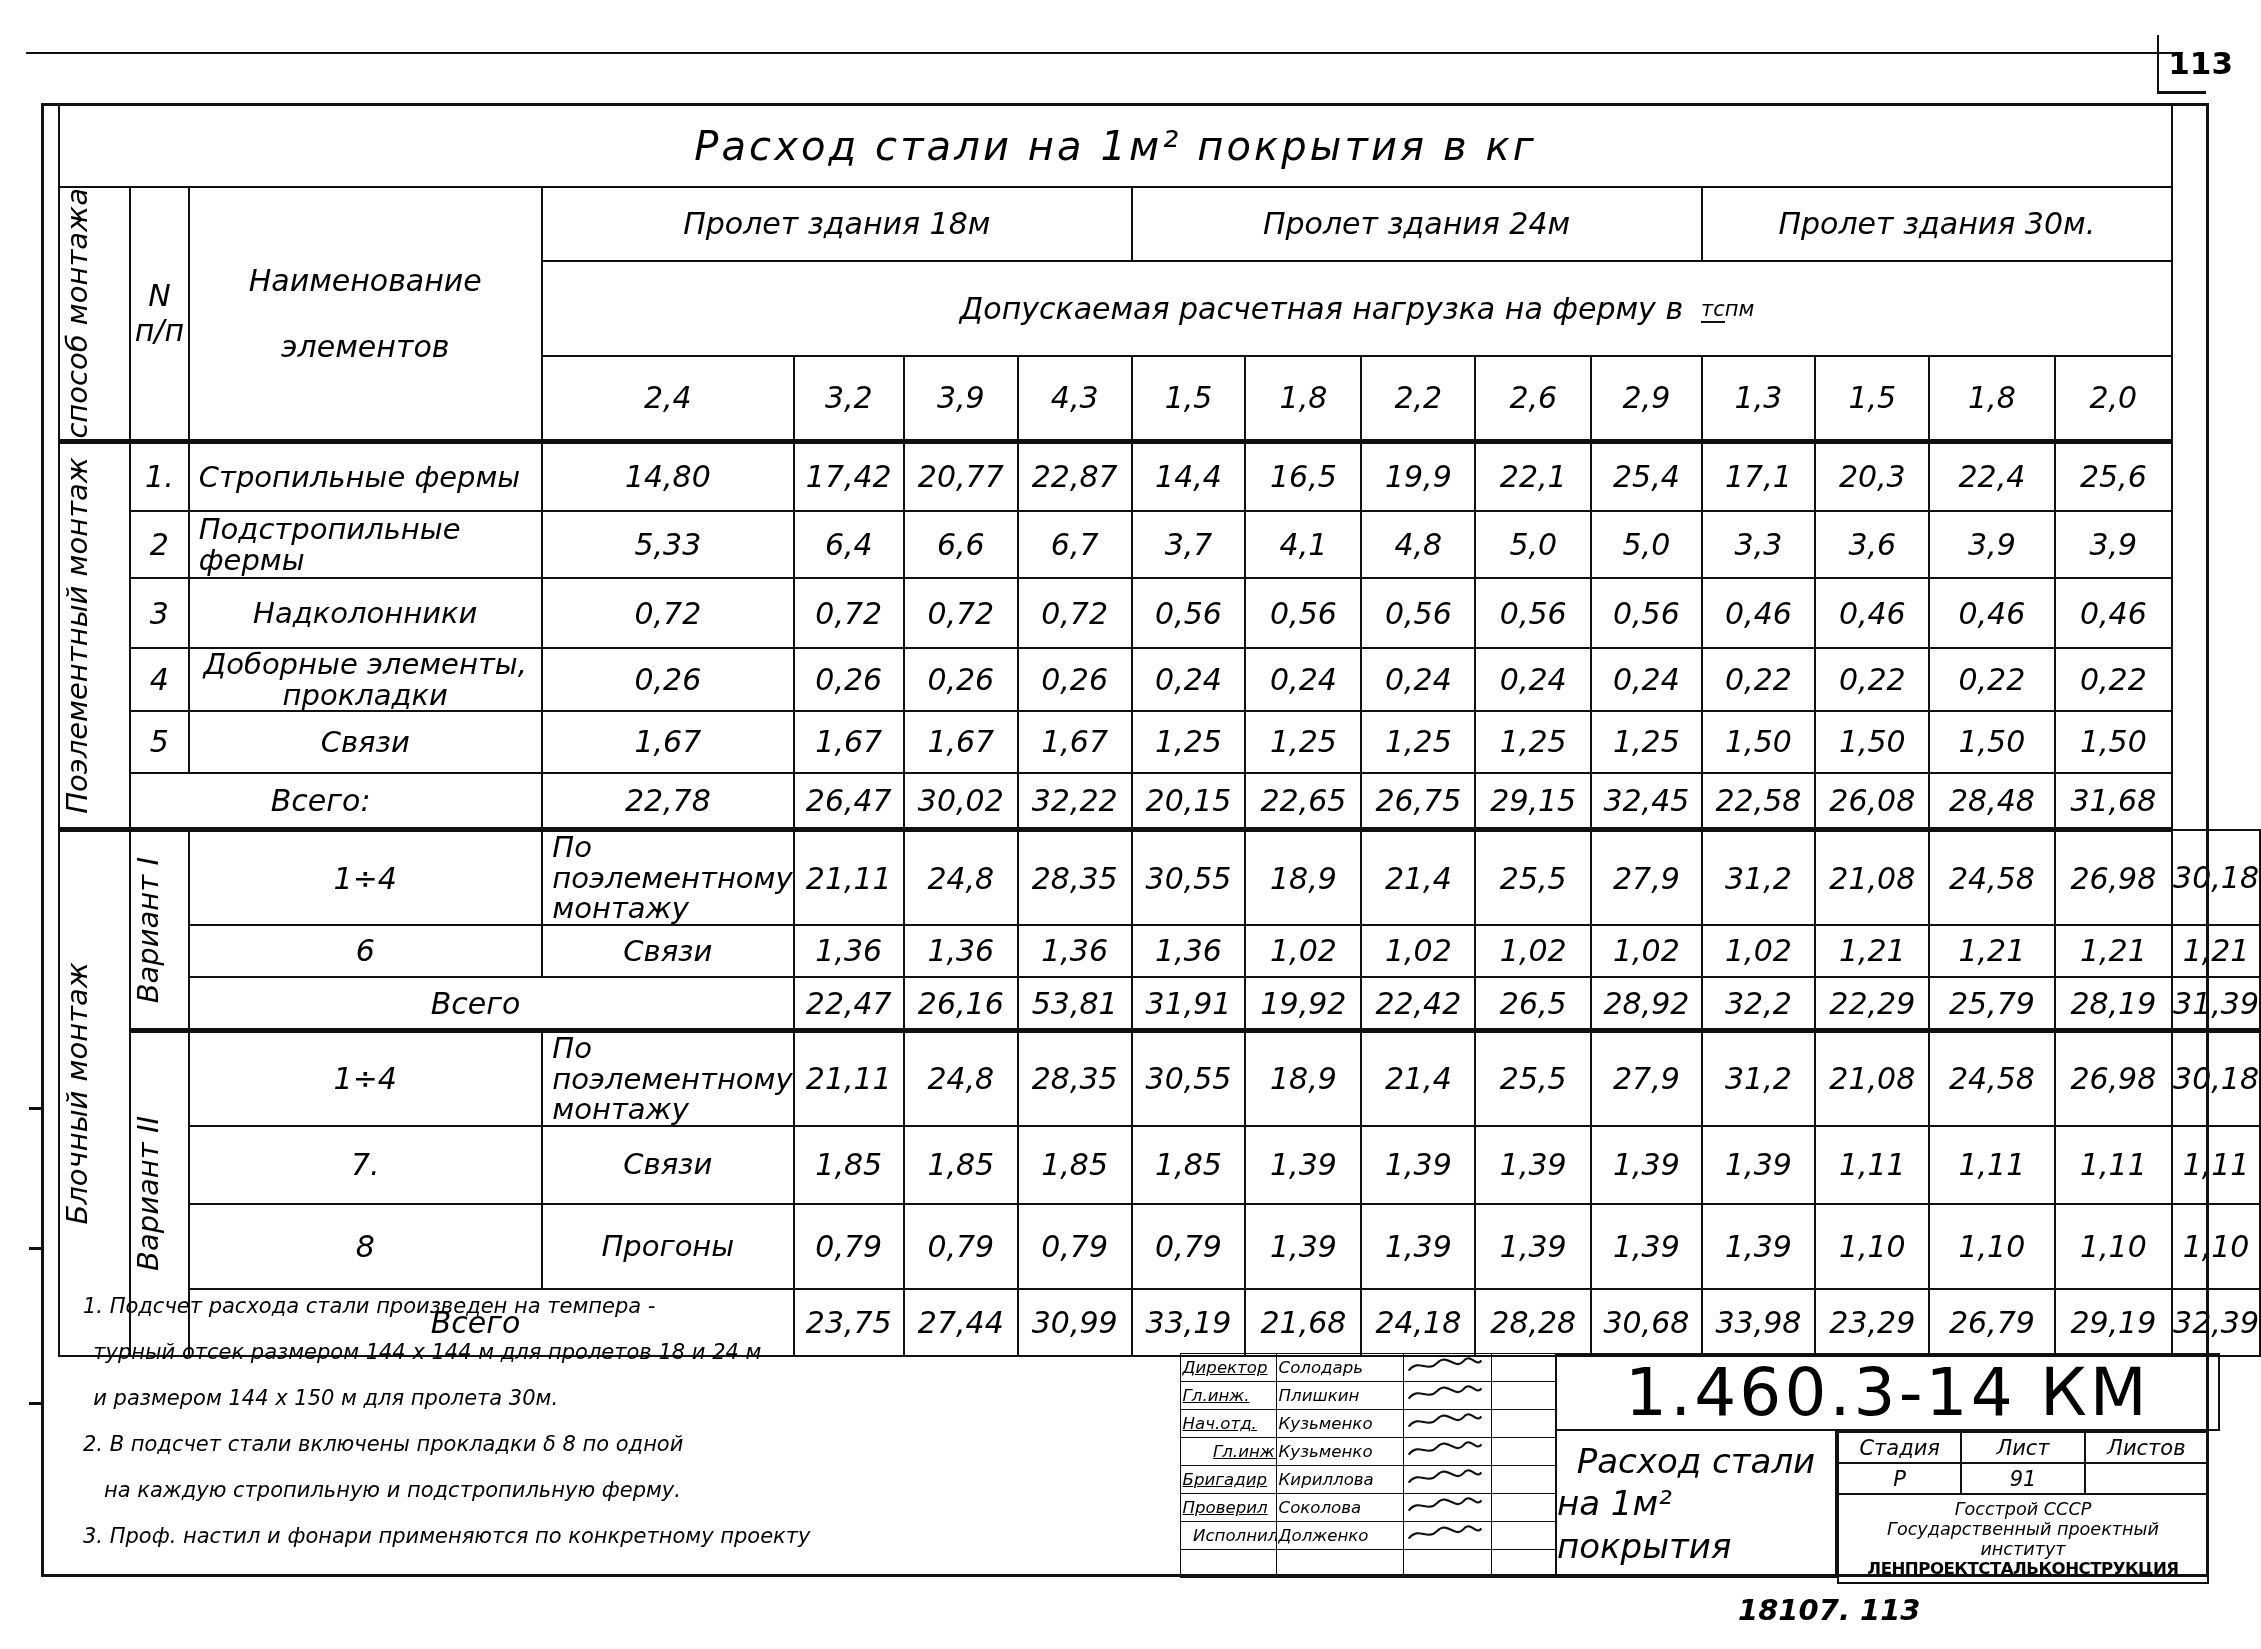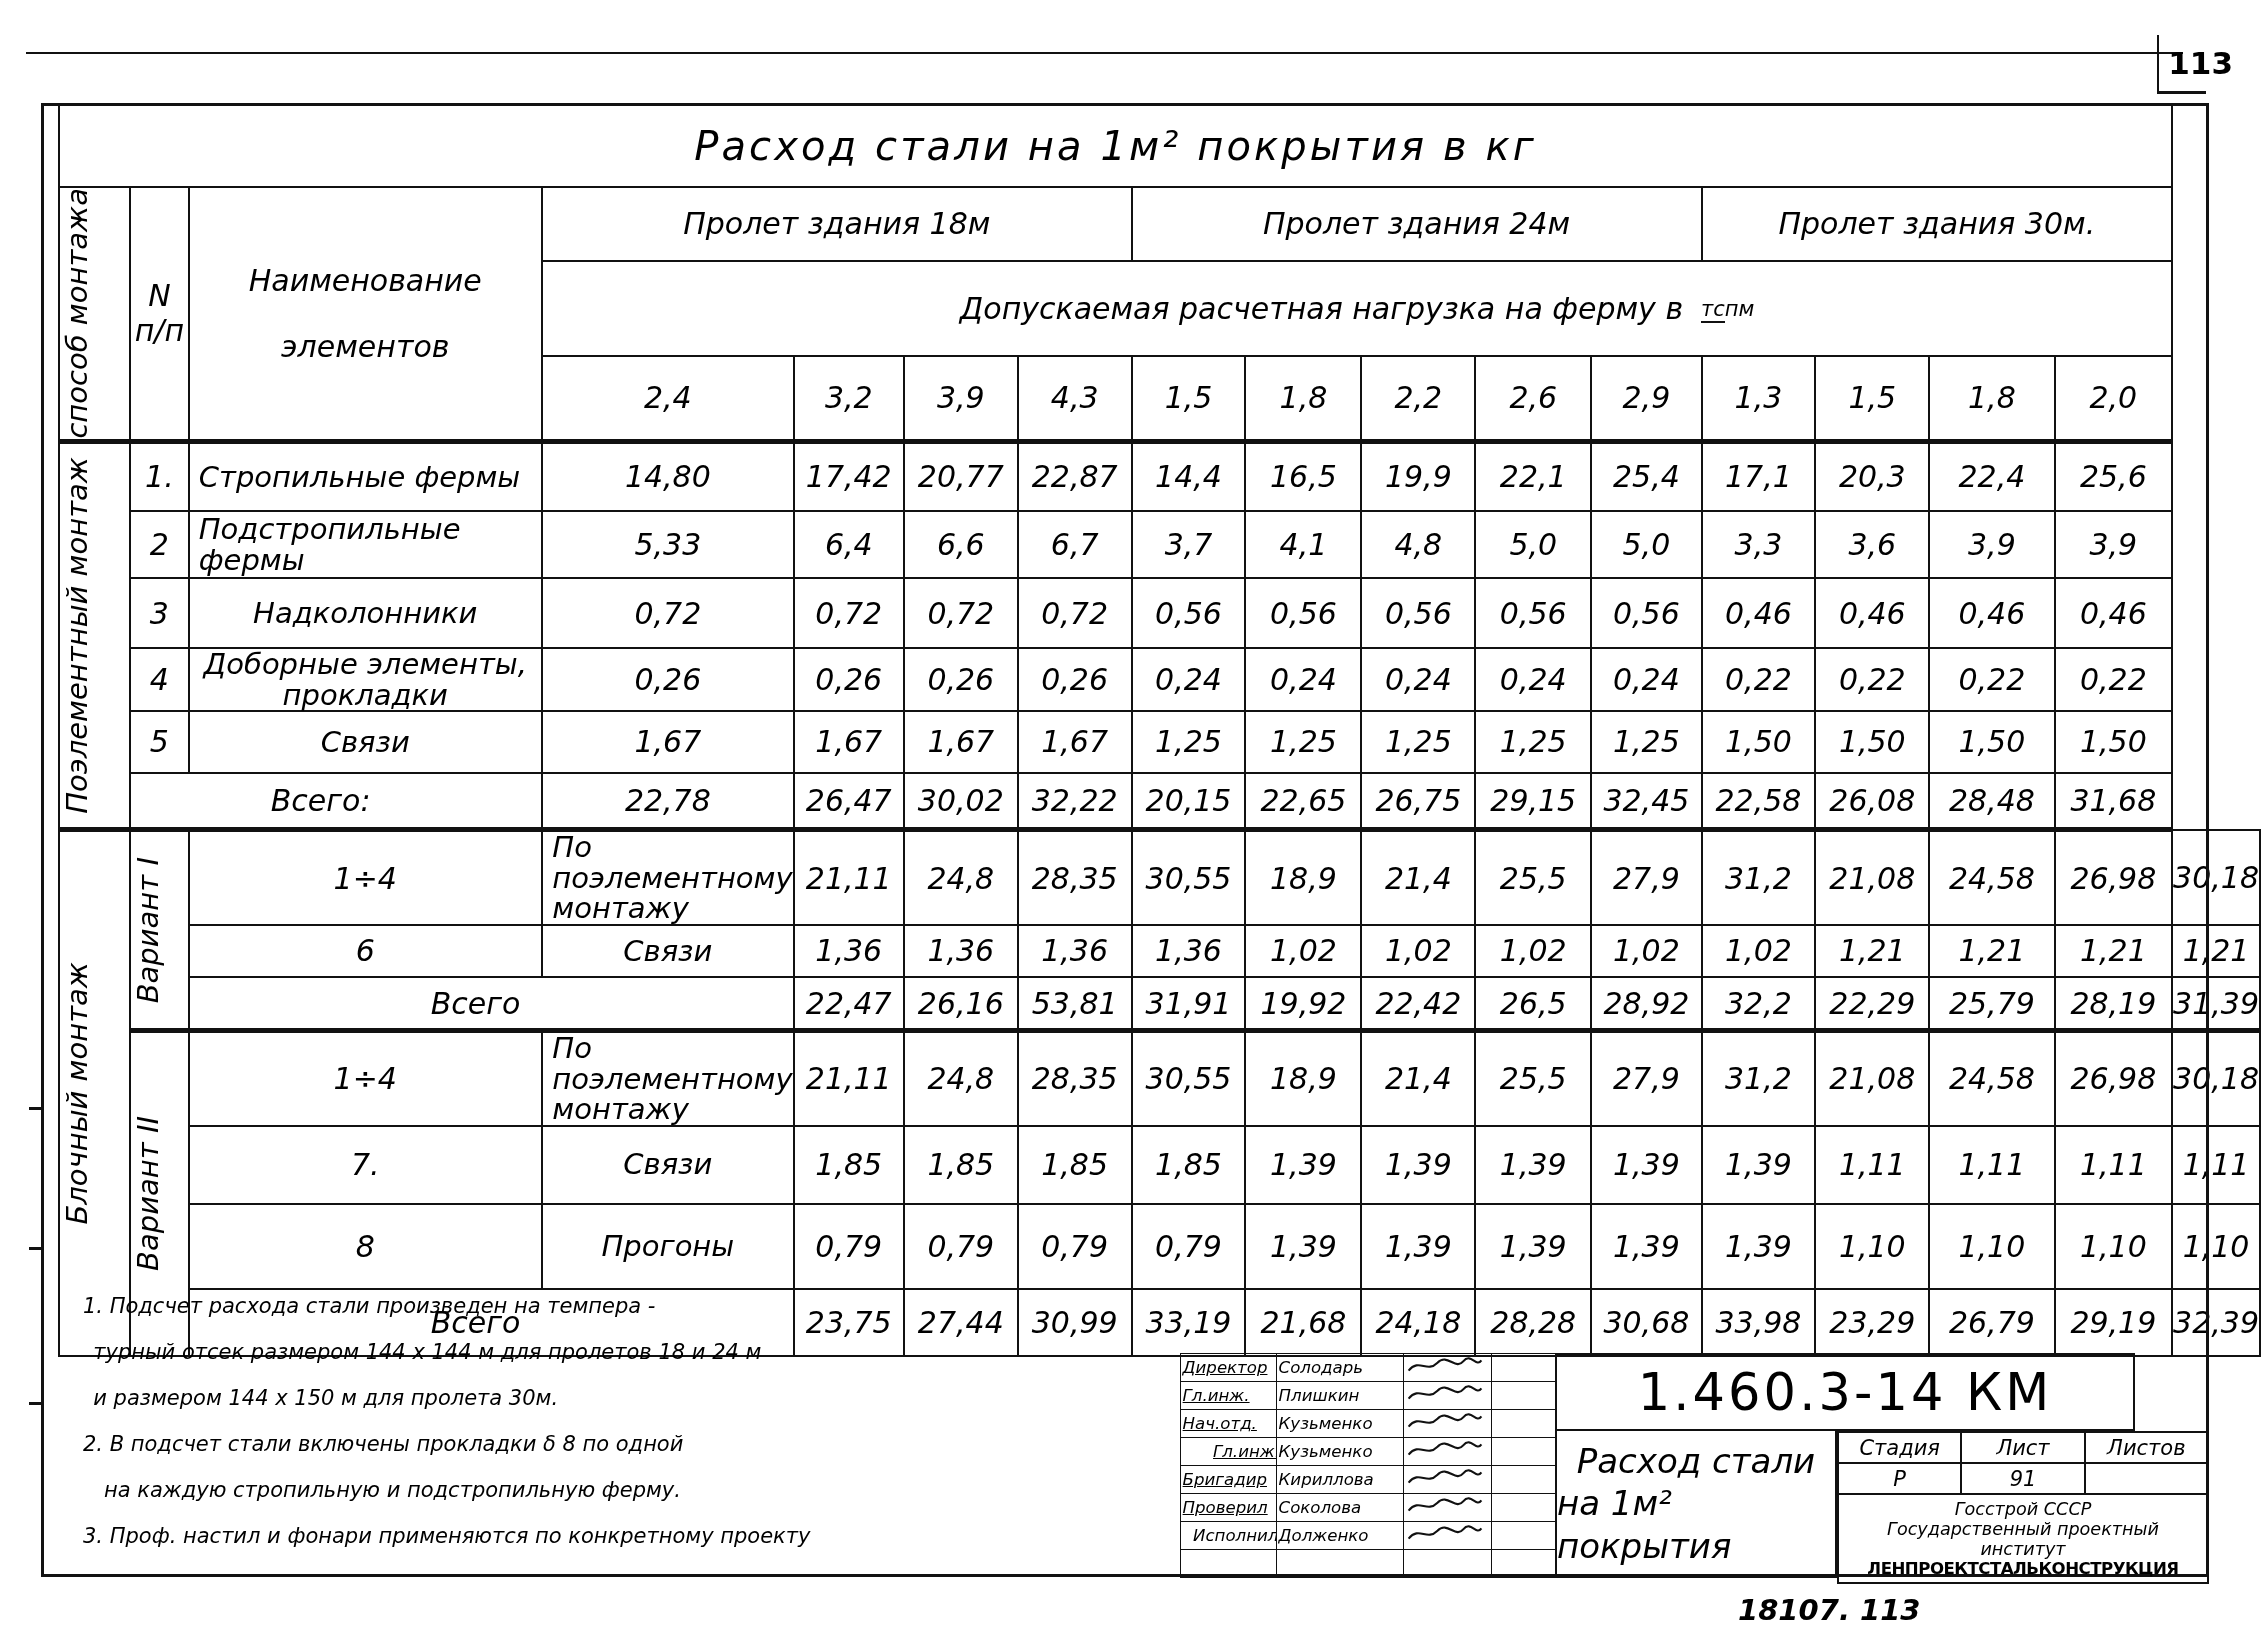--- a/index.html
+++ b/index.html
@@ -16,22 +16,22 @@
   .vert{writing-mode:vertical-rl;transform:rotate(180deg);white-space:nowrap;font-size:29px;}
   .name{text-align:left !important;padding-left:9.3px !important;font-size:29px !important;line-height:1.05;}
   .name.center{text-align:center !important;padding-left:0 !important;}
   .total-label{text-align:right;padding-right:31px !important;}
   .frame{position:absolute;left:41px;top:103px;width:2168px;height:1474px;border:3.1px solid #111;box-sizing:border-box;pointer-events:none;}
   .notes{position:absolute;left:83px;top:1283px;width:1061px;}
   .note-line{font-style:italic;font-size:21px;height:46px;line-height:46px;white-space:nowrap;}
   .tb{position:absolute;left:1180px;top:1353px;width:1029px;height:225px;}
   .tb-sign{position:absolute;left:0;top:0;width:375px;height:225px;border-collapse:collapse;table-layout:fixed;}
   .tb-sign td{border:1.6px solid #111;font-style:italic;font-size:16.6px;height:27px;padding:0 1.6px;white-space:nowrap;overflow:hidden;}
-  .tb-code{position:absolute;left:375px;top:0;width:580px;height:78px;border:2.1px solid #111;border-left:2.6px solid #111;
-           display:flex;align-items:center;justify-content:center;font-size:51px;letter-spacing:3.1px;box-sizing:border-box;}
+  .tb-code{position:absolute;left:375px;top:0;width:665px;height:78px;border:2.1px solid #111;border-left:2.6px solid #111;
+           display:flex;align-items:center;justify-content:center;font-size:66px;letter-spacing:3.1px;box-sizing:border-box;}
   .tb-title{position:absolute;left:375px;top:78px;width:282px;height:147px;border:2.1px solid #111;border-top:none;
             box-sizing:border-box;display:flex;flex-direction:column;align-items:center;justify-content:center;
             font-style:italic;font-size:34px;line-height:1.25;}
   .tb-meta{position:absolute;left:657px;top:78px;width:372px;height:147px;box-sizing:border-box;}
   .tb-meta table{border-collapse:collapse;width:100%;table-layout:fixed;}
   .tb-meta td{border:2.1px solid #111;text-align:center;font-style:italic;font-size:21px;height:27px;}
   .tb-org{border:2.1px solid #111;border-top:none;height:89px;box-sizing:border-box;display:flex;flex-direction:column;
           align-items:center;justify-content:center;font-style:italic;font-size:17.6px;line-height:1.15;}
   .tb-org .bold{font-style:normal;font-weight:bold;font-size:16.6px;letter-spacing:-0.5px;}
   .stamp{position:absolute;left:1738px;top:1593px;font-style:italic;font-size:29px;font-weight:bold;}

